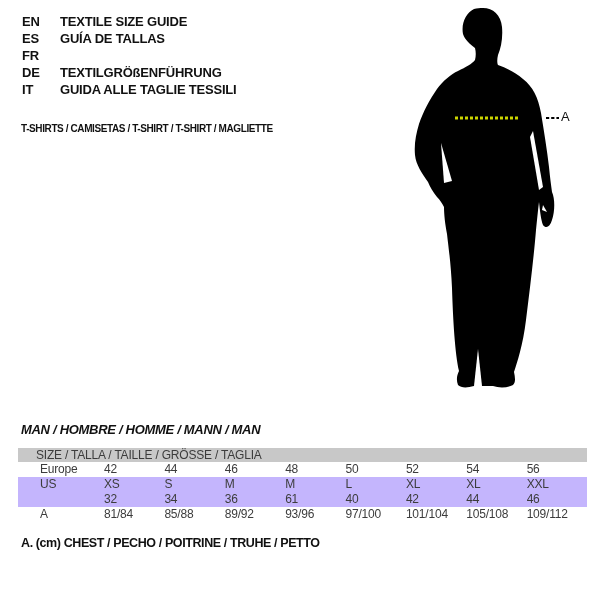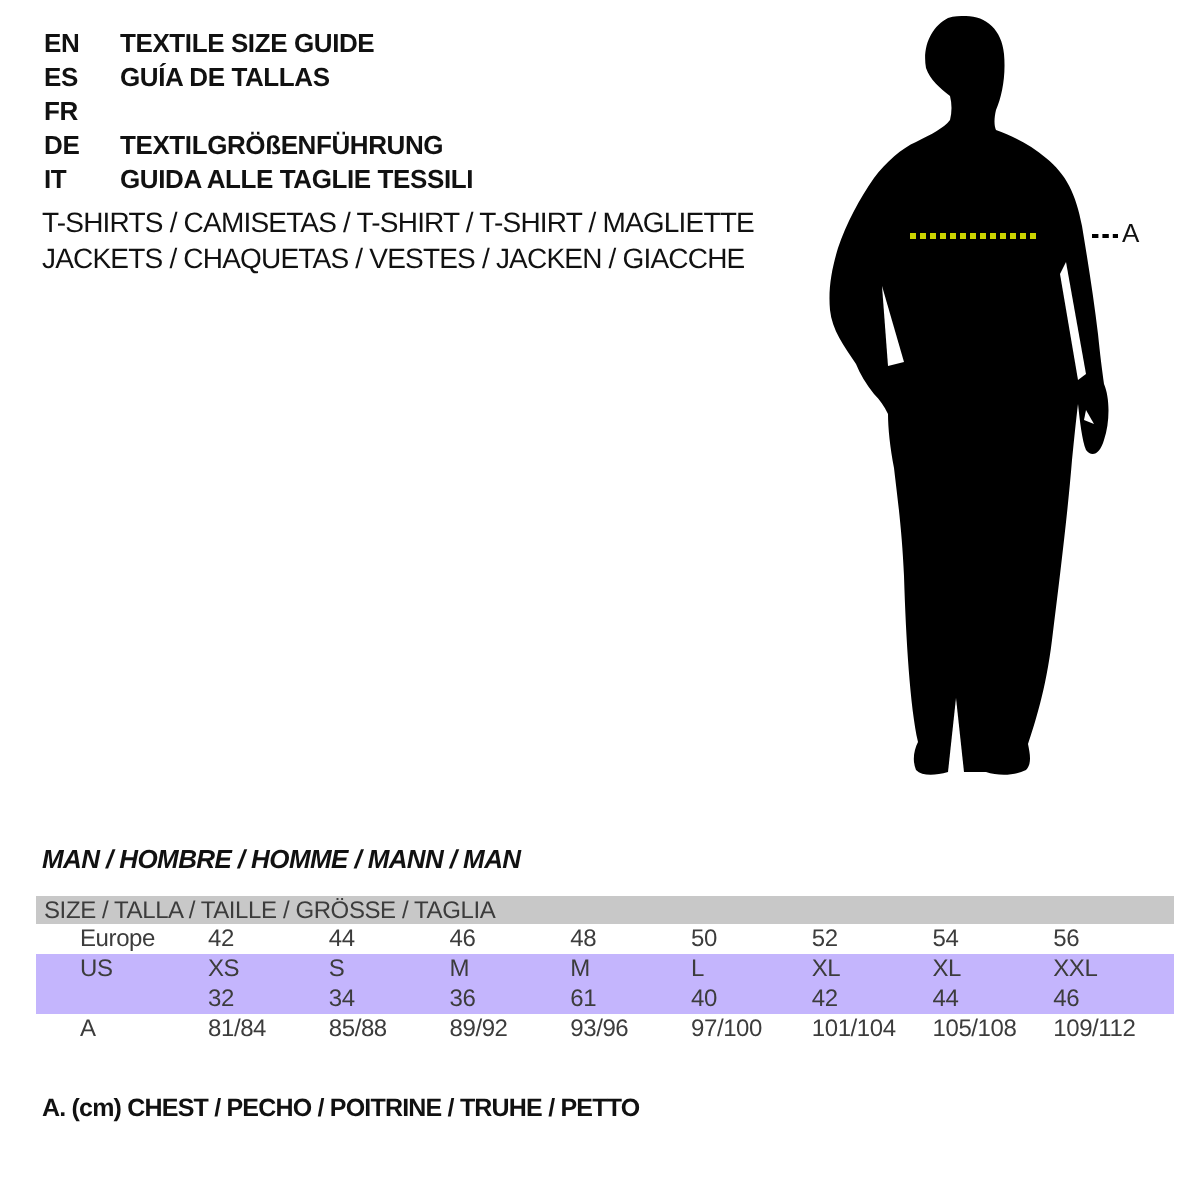--- a/index.html
+++ b/index.html
@@ -10,39 +10,39 @@
     color: #111111;
   }
   .canvas { position: relative; width: 600px; height: 600px; overflow: hidden; background: #ffffff; }
 
   
   .lang-block { position: absolute; left: 22px; top: 13px; }
   .lang-row { display: flex; height: 17px; line-height: 17px; font-weight: bold; font-size: 13px; letter-spacing: -0.2px; }
   .lang-code { width: 38px; }
 
   
-  .cats { position: absolute; left: 21px; top: 102px; font-weight: normal; font-size: 14px; line-height: 18px; letter-spacing: -0.4px; }
+  .cats { position: absolute; left: 21px; top: 120px; font-weight: bold; font-size: 10px; line-height: 18px; letter-spacing: -0.4px; }
 
   
   .figure-wrap { position: absolute; left: 400px; top: 5px; width: 200px; height: 390px; }
   .marker-label { position: absolute; left: 561px; top: 110px; font-size: 13px; line-height: 14px; color: #111; }
 
   
   .section-title { position: absolute; left: 21px; top: 422px; font-weight: bold; font-size: 13px; letter-spacing: -0.3px; font-style: italic; }
 
   
   .size-table { position: absolute; left: 18px; top: 448px; width: 569px; font-size: 12px; color: #3c3c3c; letter-spacing: -0.2px; }
-  .thead { height: 14px; line-height: 14px; background: #c8c8c8; padding-left: 4px; }
+  .thead { height: 14px; line-height: 14px; background: #c8c8c8; padding-left: 18px; }
   .trow { display: flex; height: 15px; line-height: 15px; }
   .trow.shaded { background: #c4b5fd; }
   .tlabel { width: 64px; padding-left: 4px; margin-left: 18px; }
   .tcell { flex: 1; text-align: left; }
 
   
-  .footnote { position: absolute; left: 21px; top: 547px; font-weight: bold; font-size: 12.5px; letter-spacing: -0.4px; }
+  .footnote { position: absolute; left: 21px; top: 536px; font-weight: bold; font-size: 12.5px; letter-spacing: -0.4px; }
 </style>
 </head>
 <body>
 
 <div class="canvas">
 
   <div class="lang-block">
     <div class="lang-row">
       <span class="lang-code">EN</span>
       <span class="lang-label">TEXTILE SIZE GUIDE</span>
@@ -59,21 +59,20 @@
       <span class="lang-label">TEXTILGRÖßENFÜHRUNG</span>
     </div>
     <div class="lang-row">
       <span class="lang-code">IT</span>
       <span class="lang-label">GUIDA ALLE TAGLIE TESSILI</span>
     </div>
   </div>
 
   <div class="cats">
     <div>T-SHIRTS / CAMISETAS / T-SHIRT / T-SHIRT / MAGLIETTE</div>
-    <div>JACKETS / CHAQUETAS / VESTES / JACKEN / GIACCHE</div>
   </div>
 
   <div class="figure-wrap">
     <svg viewBox="0 0 200 390" width="200" height="390">
       <path d="M 83,3
                C 93,3 101,10 102,22
                C 103,33 101,43 98,50
                C 97,54 97,58 98,60
                C 106,63 115,67 123,74
                C 133,82 138,92 141,108

